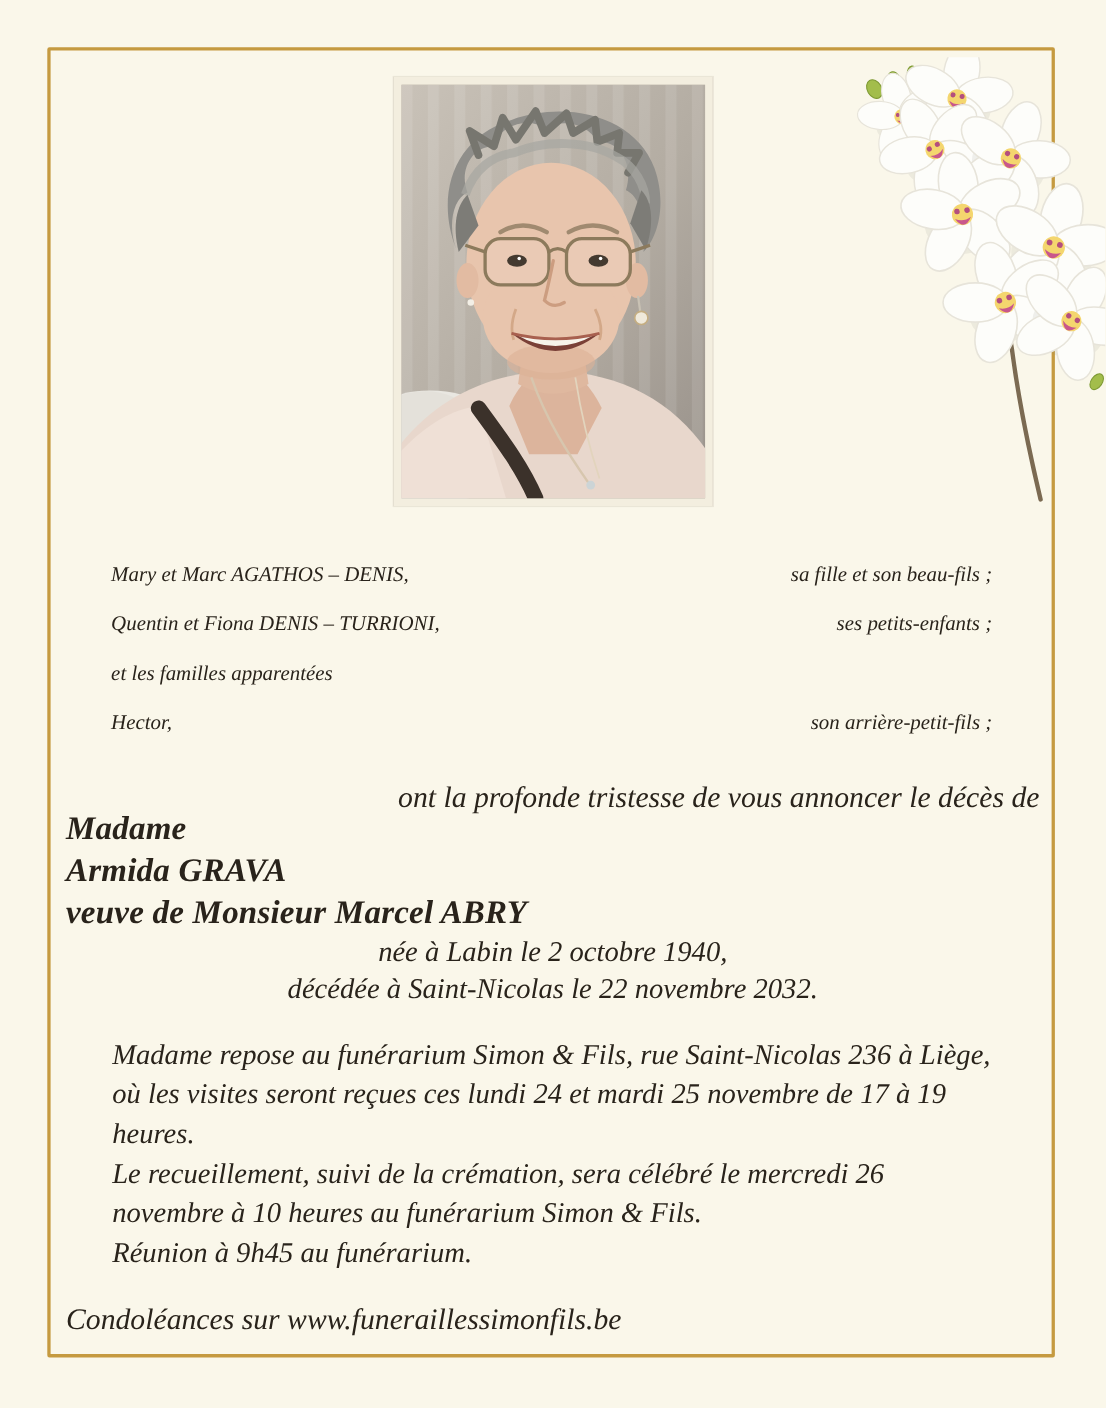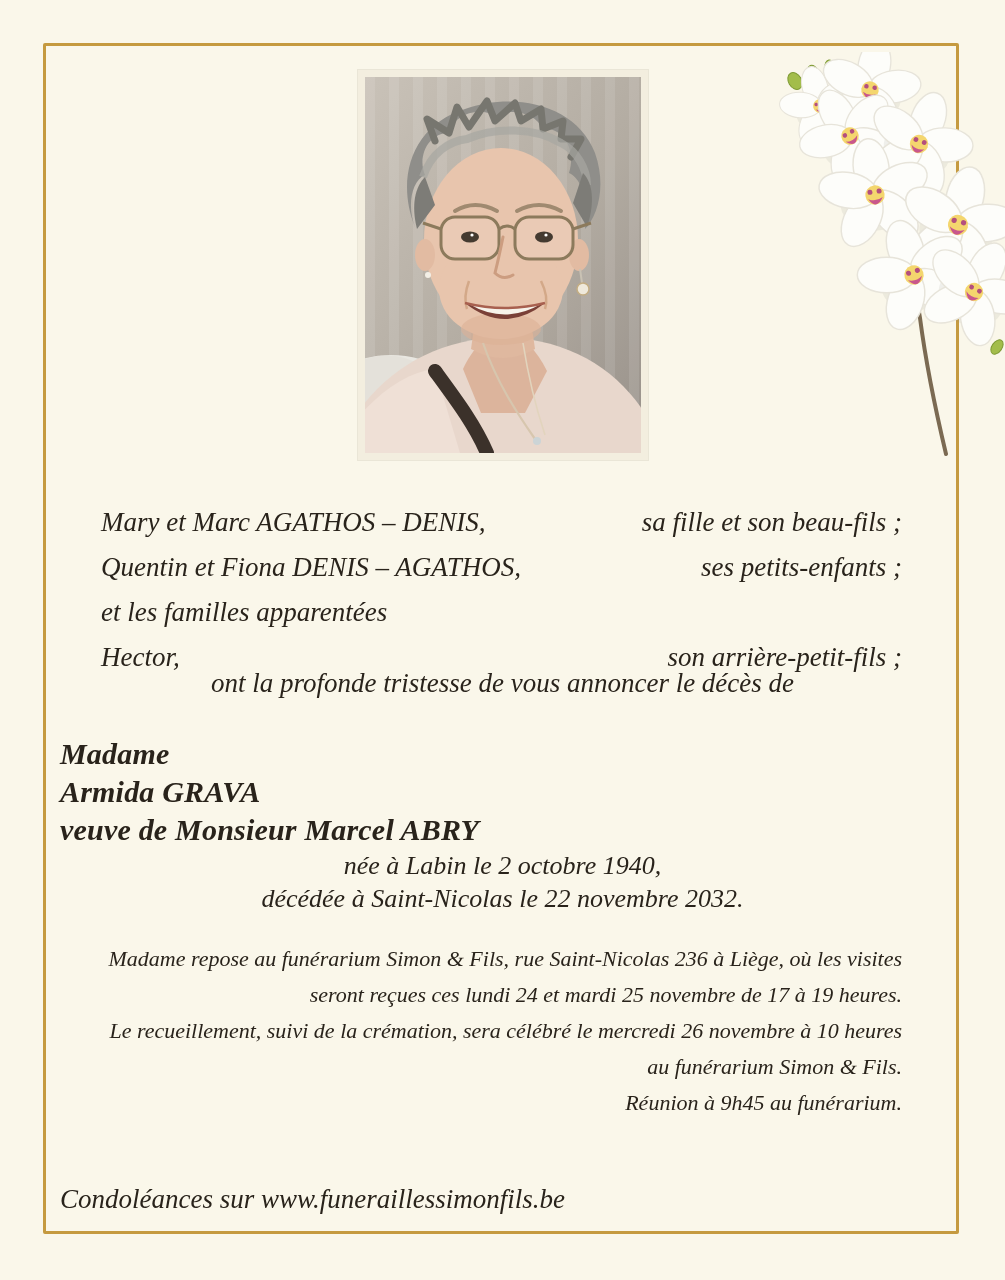--- a/index.html
+++ b/index.html
@@ -22,39 +22,39 @@
     z-index:2;background:#b7afa5;
   }
   .photo svg{display:block;}
   .orchid{
     position:absolute;left:768px;top:52px;width:237px;height:405px;
     z-index:5;pointer-events:none;
   }
   .textlayer{position:absolute;left:0;top:0;width:1005px;height:1280px;z-index:3;}
   .family{
     position:absolute;left:101px;top:500px;width:801px;
-    font-size:27px;line-height:45px;
+    font-size:19px;line-height:45px;
   }
   .family .row{display:flex;justify-content:space-between;}
   .announce{
-    position:absolute;left:60px;right:60px;top:668px;
-    text-align:center;font-size:27px;
+    position:absolute;left:60px;right:60px;top:710px;
+    text-align:right;font-size:27px;
   }
   .nameblock{
     position:absolute;left:60px;right:60px;top:735px;
     text-align:left;font-weight:bold;font-size:30px;line-height:38px;
     letter-spacing:.2px;
   }
   .lifeblock{
     position:absolute;left:60px;right:60px;top:849px;
     text-align:center;font-size:26px;line-height:33px;
   }
   .details{
     position:absolute;left:102px;top:941px;width:800px;
-    text-align:right;font-size:22px;line-height:36px;
+    text-align:left;font-size:26px;line-height:36px;
   }
   .details p{margin:0;}
   .condolences{
     position:absolute;left:60px;right:60px;top:1184px;
     text-align:left;font-size:27px;
   }
 </style>
 </head>
 <body>
 
@@ -180,21 +180,21 @@
 </div>
 
 <div class="textlayer">
 
   <div class="family">
     <div class="row">
       <span>Mary et Marc AGATHOS – DENIS,</span>
       <span>sa fille et son beau-fils ;</span>
     </div>
     <div class="row">
-      <span>Quentin et Fiona DENIS – AGATHOS,</span>
+      <span>Quentin et Fiona DENIS – TURRIONI,</span>
       <span>ses petits-enfants ;</span>
     </div>
     <div class="row">
       <span>et les familles apparentées</span>
       <span></span>
     </div>
     <div class="row">
       <span>Hector,</span>
       <span>son arrière-petit-fils ;</span>
     </div>

